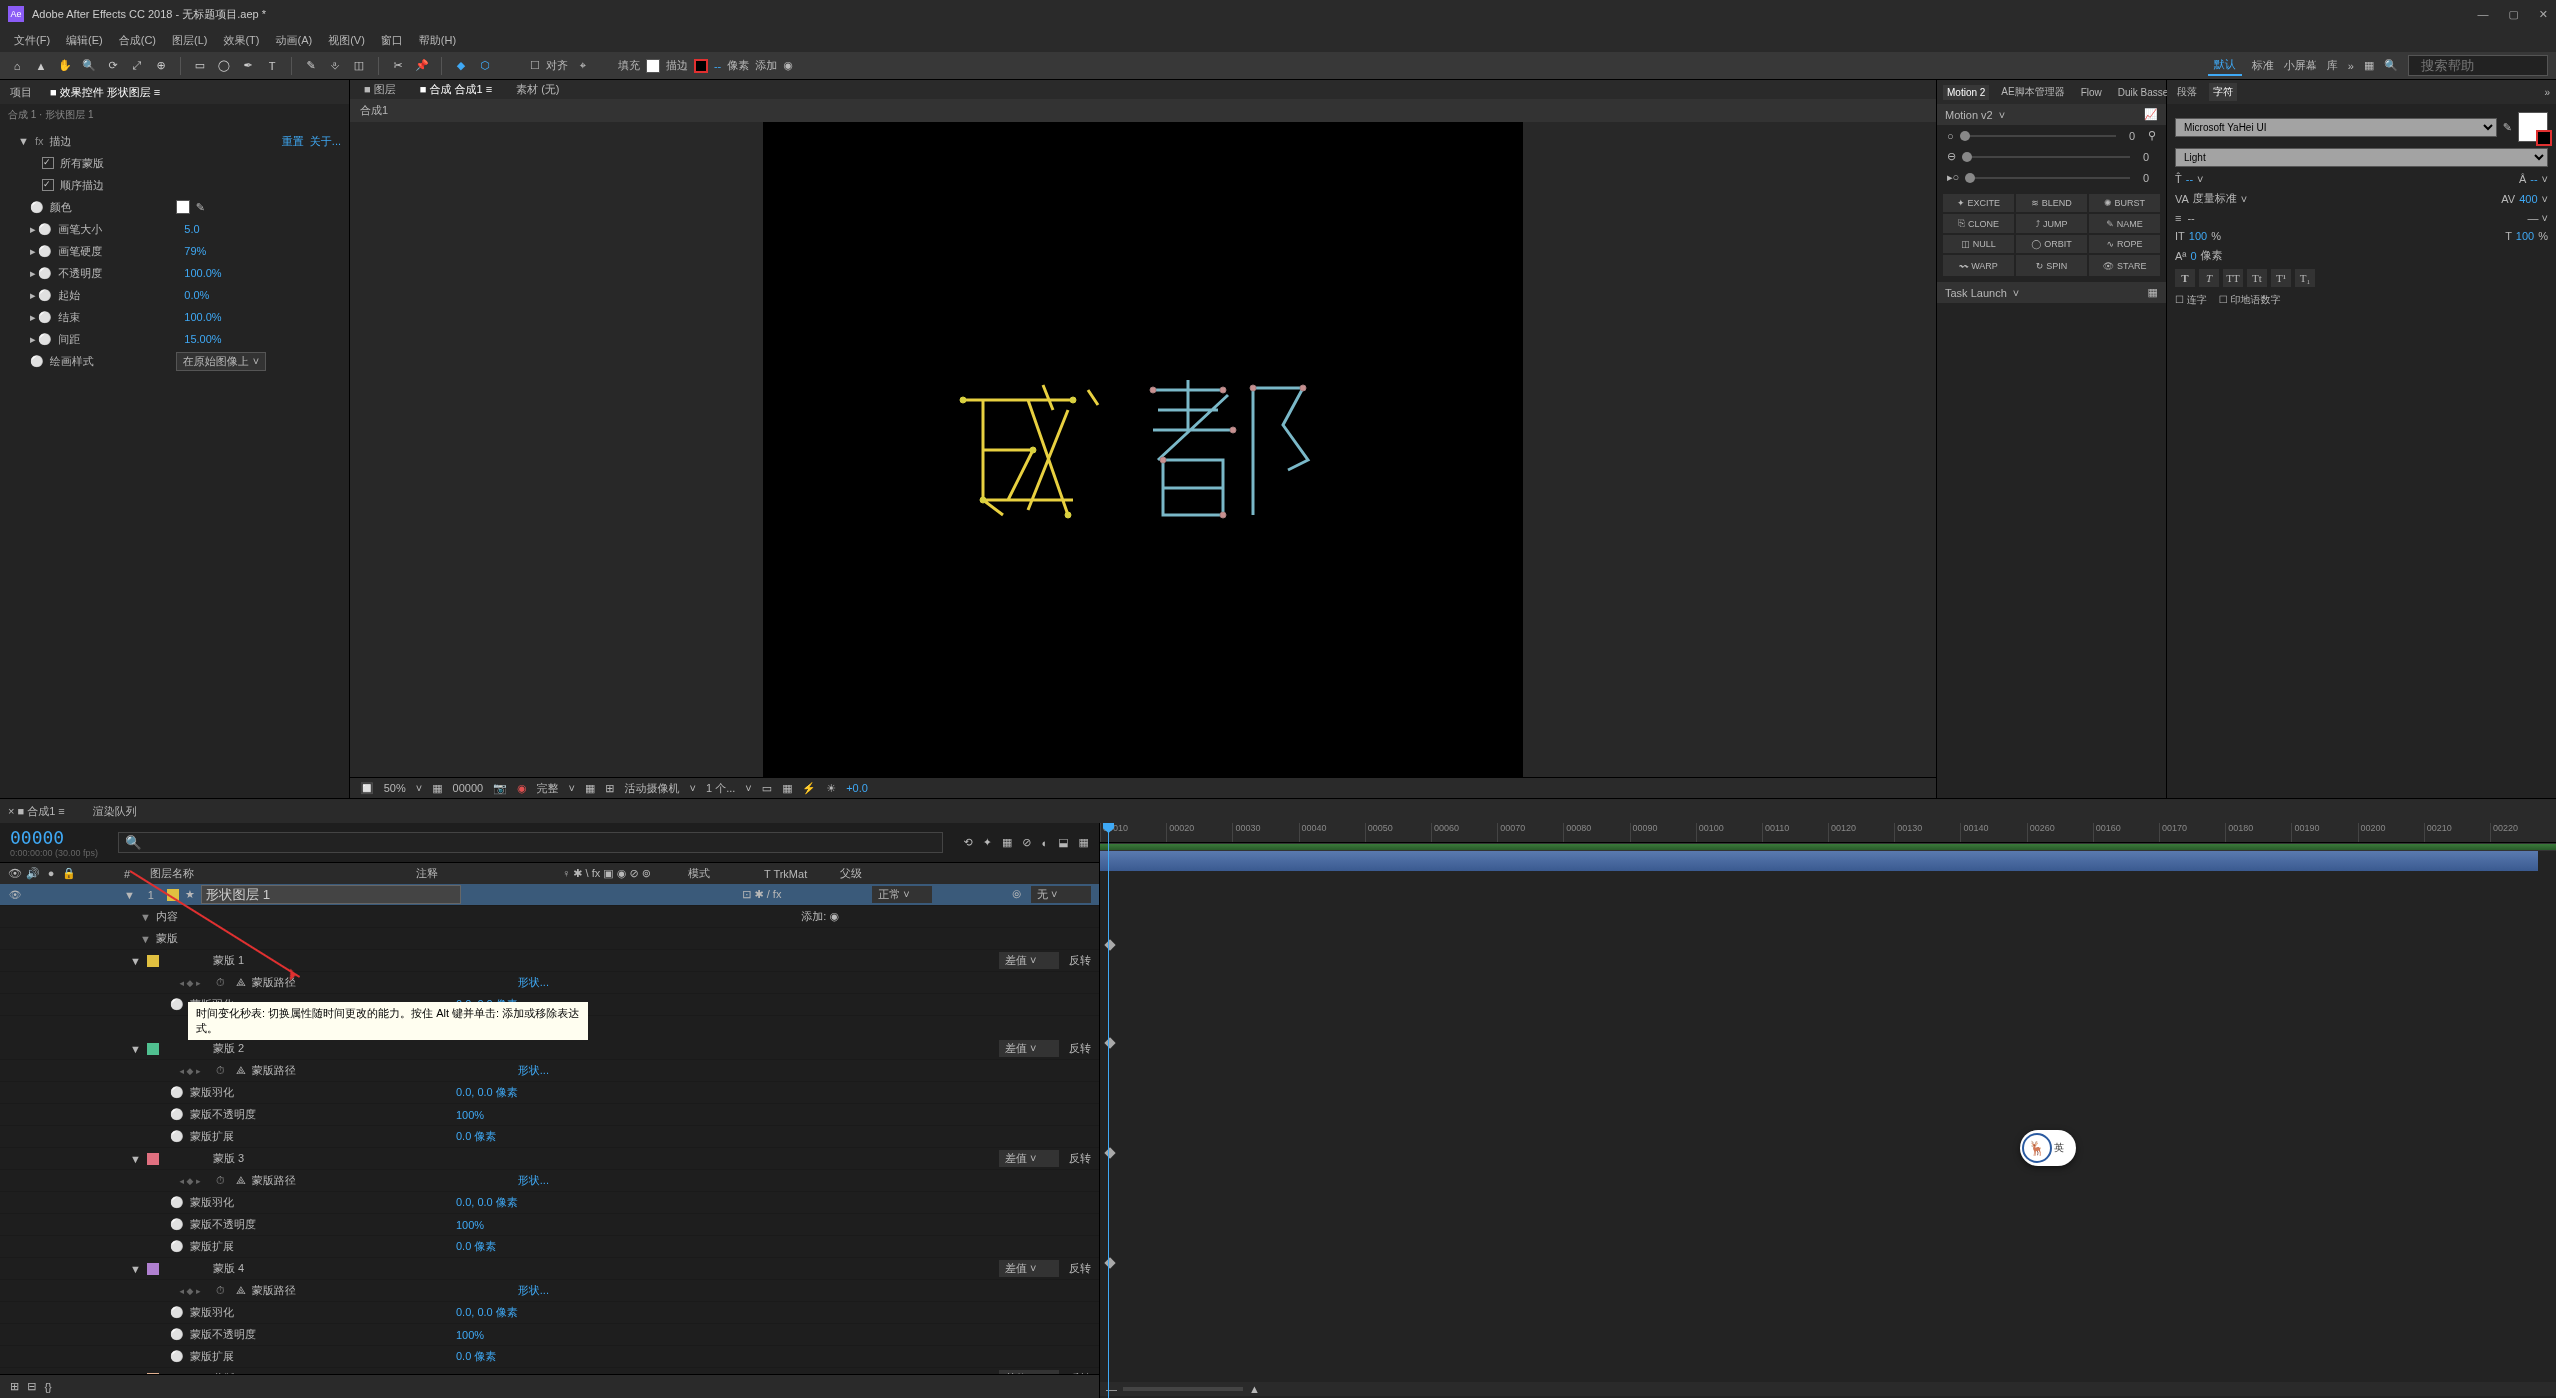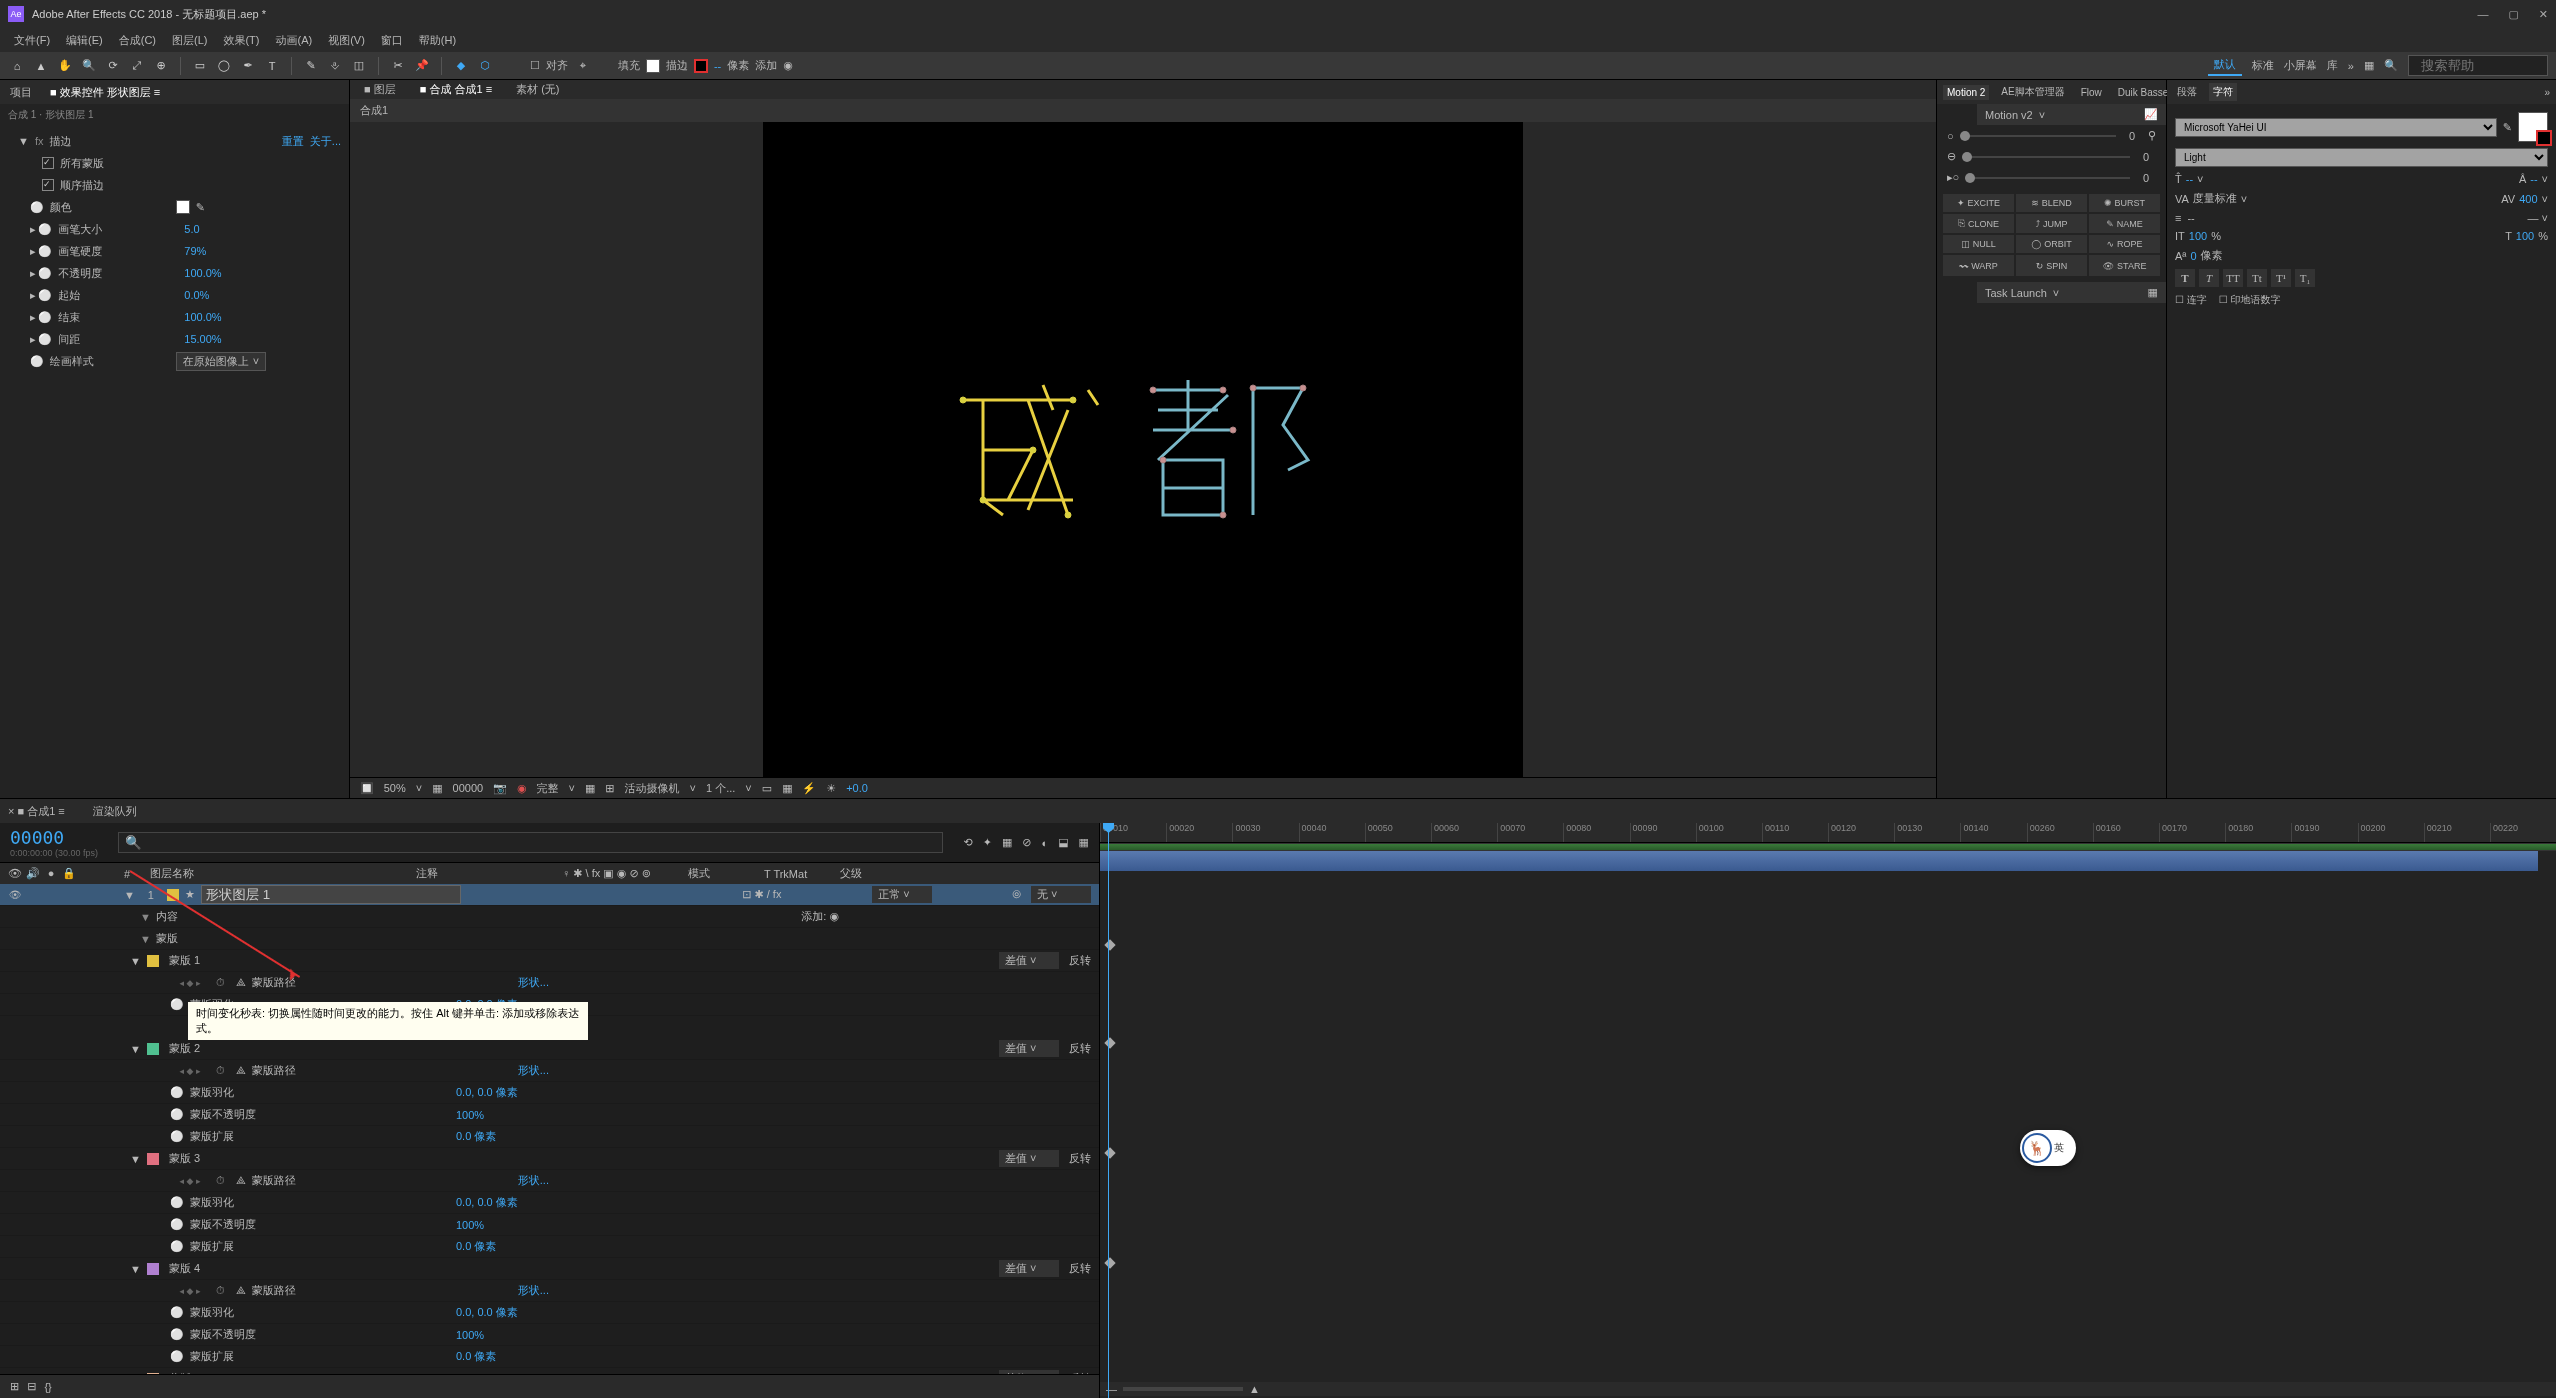--- a/index.html
+++ b/index.html
@@ -37,21 +37,21 @@
 .viewport-wrap { flex: 1; display: flex; align-items: center; justify-content: center; background: #282828; position: relative; }
 .comp-canvas { background: #000; width: 760px; height: 655px; position: relative; display: flex; align-items: center; justify-content: center; }
 .viewer-footer { height: 26px; background: #2a2a2a; border-top: 1px solid #000; display: flex; align-items: center; padding: 0 10px; gap: 10px; }
 .viewer-footer .val { color: #3fa9f5; }
 .right-panels { width: 620px; background: #232323; border-left: 1px solid #000; display: flex; }
 .right-col1 { width: 230px; border-right: 1px solid #000; }
 .right-col2 { flex: 1; }
 .rpanel-tabs { display: flex; height: 24px; background: #2a2a2a; align-items: center; padding: 0 6px; gap: 8px; font-size: 10px; }
 .rpanel-tabs .tab { padding: 2px 4px; white-space: nowrap; }
 .rpanel-tabs .tab.active { color: #fff; background: #383838; }
-.motion-header { padding: 4px 8px; display: flex; align-items: center; gap: 6px; background: #333; margin-left: 40px; }
+.motion-header { padding: 4px 8px; display: flex; align-items: center; gap: 6px; background: #333; }
 .slider-row { display: flex; align-items: center; padding: 4px 10px; gap: 6px; }
 .slider-track { flex: 1; height: 2px; background: #444; position: relative; }
 .slider-track::before { content: ""; position: absolute; left: 0; top: -4px; width: 10px; height: 10px; background: #888; border-radius: 50%; }
 .slider-val { width: 20px; text-align: center; }
 .motion-btn-grid { display: grid; grid-template-columns: repeat(3, 1fr); gap: 2px; padding: 6px; }
 .mbtn { background: #333; padding: 4px 2px; font-size: 9px; text-align: center; display: flex; align-items: center; justify-content: center; gap: 3px; }
 .char-panel { padding: 8px; }
 .char-row { display: flex; align-items: center; gap: 6px; margin-bottom: 6px; }
 .font-select { background: #a3a3a3; border: 1px solid #555; padding: 2px 4px; flex: 1; font-size: 10px; }
 .color-swatch-big { width: 30px; height: 30px; background: #fff; border: 1px solid #555; }
@@ -70,21 +70,21 @@
 .tl-col-icons { display: flex; gap: 4px; width: 110px; }
 .tl-col-icons span { width: 14px; text-align: center; }
 .tl-layers { flex: 1; overflow: auto; }
 .layer-row { display: flex; height: 22px; align-items: center; padding: 0 8px; gap: 6px; border-bottom: 1px solid #1a1a1a; }
 .layer-row.selected { background: #3a5a7a; }
 .layer-icons { display: flex; gap: 4px; width: 110px; align-items: center; }
 .layer-icons span { width: 14px; text-align: center; font-size: 10px; }
 .layer-num { width: 20px; text-align: center; }
 .layer-color { width: 12px; height: 12px; }
 .layer-name-field { background: #444; border: 1px solid #666; padding: 1px 4px; width: 260px; color: #ccc; }
-.layer-name-static { width: 260px; padding: 1px 4px; }
+.layer-name-static { width: 260px; padding: 1px 4px; margin-left: 44px; }
 .layer-mode-col { margin-left: auto; display: flex; gap: 10px; align-items: center; }
 .mode-select { background: #333; padding: 1px 6px; width: 60px; }
 .prop-sub-row { display: flex; height: 22px; align-items: center; padding-left: 140px; gap: 6px; border-bottom: 1px solid #1a1a1a; }
 .prop-sub-row .twirl { color: #888; width: 10px; }
 .prop-sub-row .stopwatch { color: #888; width: 14px; }
 .prop-sub-row .pname { width: 200px; }
 .prop-sub-row .pval { color: #3fa9f5; margin-left: 60px; }
 .tooltip { position: absolute; background: #fffef0; color: #000; padding: 4px 8px; font-size: 11px; z-index: 100; max-width: 400px; margin-left: 28px; }
 .tl-right { flex: 1; background: #232323; position: relative; }
 .tl-ruler { height: 20px; background: #2a2a2a; display: flex; border-bottom: 1px solid #000; font-size: 9px; color: #888; position: relative; }

